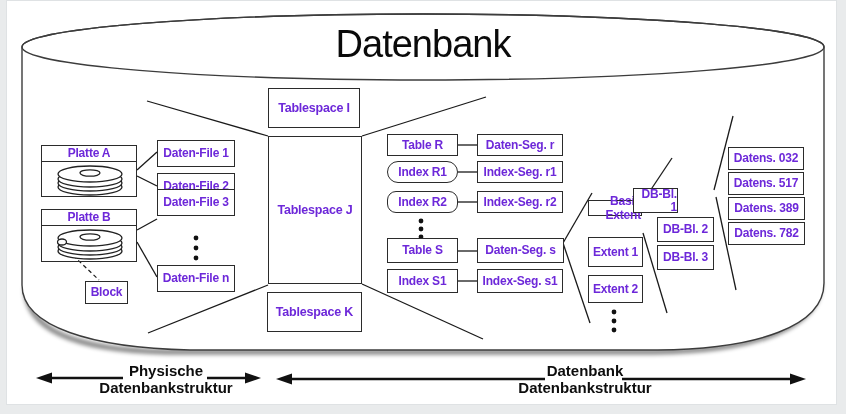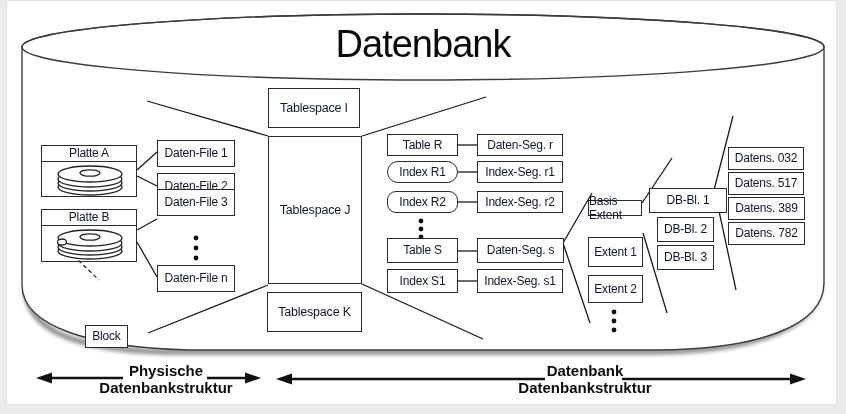--- a/index.html
+++ b/index.html
@@ -2,22 +2,22 @@
 <html><head>
 <meta charset="utf-8">
 <style>
   html,body{margin:0;padding:0;}
   body{background:#e9ebec;font-family:"Liberation Sans",sans-serif;}
   .stage{position:relative;width:846px;height:414px;background:#e9ebec;overflow:hidden;}
   .canvas{position:absolute;left:6px;top:0;width:831px;height:405px;background:#ffffff;border:1px solid #dfe2e4;box-sizing:border-box;}
   svg.art{position:absolute;left:0;top:0;}
   .title{position:absolute;left:0;right:0;top:23px;text-align:center;font-size:38px;font-weight:normal;letter-spacing:-1px;color:#0a0a0a;}
   .box{position:absolute;box-sizing:border-box;border:1.6px solid #2b2b2b;background:#ffffff;
-       display:flex;align-items:center;justify-content:center;text-align:left;
-       font-weight:normal;font-size:12px;line-height:13px;letter-spacing:-0.2px;color:#0f172a;}
+       display:flex;align-items:center;justify-content:center;text-align:right;
+       font-weight:bold;font-size:12px;line-height:13px;letter-spacing:-0.2px;color:#6d28d9;}
   .ts{font-size:12.5px;}
   .platte{background:transparent;flex-direction:column;justify-content:flex-start;}
   .platte .ptitle{width:100%;height:16px;border-bottom:1.5px solid #2b2b2b;
        display:flex;align-items:center;justify-content:center;box-sizing:border-box;}
   .legend{position:absolute;text-align:center;font-weight:bold;font-size:15px;line-height:17px;color:#0d0d0d;}
 </style>
 </head>
 <body>
 
 <div class="stage">
@@ -107,21 +107,21 @@
   </svg>
 
   <div class="title">Datenbank</div>
 
   <div class="box platte" style="left:41px;top:145px;width:96px;height:52px;">
     <div class="ptitle">Platte A</div>
   </div>
   <div class="box platte" style="left:41px;top:209px;width:96px;height:53px;">
     <div class="ptitle">Platte B</div>
   </div>
-  <div class="box" style="left:85px;top:281px;width:43px;height:23px;margin-top:44px;">Block</div>
+  <div class="box" style="left:85px;top:281px;width:43px;height:23px;">Block</div>
 
   <div class="box" style="left:157px;top:140px;width:78px;height:27px;">Daten-File 1</div>
   <div class="box" style="left:157px;top:173px;width:78px;height:27px;">Daten-File 2</div>
   <div class="box" style="left:157px;top:189px;width:78px;height:27px;">Daten-File 3</div>
   <div class="box" style="left:157px;top:265px;width:78px;height:27px;">Daten-File n</div>
 
   <div class="box ts" style="left:268px;top:88px;width:92px;height:40px;">Tablespace I</div>
   <div class="box ts" style="left:268px;top:136px;width:94px;height:148px;">Tablespace J</div>
   <div class="box ts" style="left:267px;top:292px;width:95px;height:40px;">Tablespace K</div>
 
@@ -134,21 +134,21 @@
   <div class="box" style="left:477px;top:134px;width:86px;height:22px;">Daten-Seg. r</div>
   <div class="box" style="left:477px;top:161px;width:86px;height:22px;">Index-Seg. r1</div>
   <div class="box" style="left:477px;top:191px;width:86px;height:22px;">Index-Seg. r2</div>
   <div class="box" style="left:477px;top:238px;width:87px;height:25px;">Daten-Seg. s</div>
   <div class="box" style="left:477px;top:269px;width:86px;height:24px;">Index-Seg. s1</div>
 
   <div class="box" style="left:588px;top:200px;width:54px;height:16px;line-height:14px;">Basis Extent</div>
   <div class="box" style="left:588px;top:237px;width:55px;height:30px;">Extent 1</div>
   <div class="box" style="left:588px;top:275px;width:55px;height:28px;">Extent 2</div>
 
-  <div class="box" style="left:649px;top:188px;width:78px;height:25px;">DB-Bl. 1</div>
+  <div class="box" style="left:633px;top:188px;width:45px;height:25px;">DB-Bl. 1</div>
   <div class="box" style="left:657px;top:217px;width:57px;height:25px;">DB-Bl. 2</div>
   <div class="box" style="left:657px;top:245px;width:57px;height:25px;">DB-Bl. 3</div>
 
   <div class="box" style="left:728px;top:147px;width:76px;height:23px;">Datens. 032</div>
   <div class="box" style="left:728px;top:172px;width:76px;height:23px;">Datens. 517</div>
   <div class="box" style="left:728px;top:197px;width:77px;height:23px;">Datens. 389</div>
   <div class="box" style="left:728px;top:222px;width:77px;height:23px;">Datens. 782</div>
 
   <div class="legend" style="left:95px;top:362px;width:142px;">
     <div>Physische</div>

